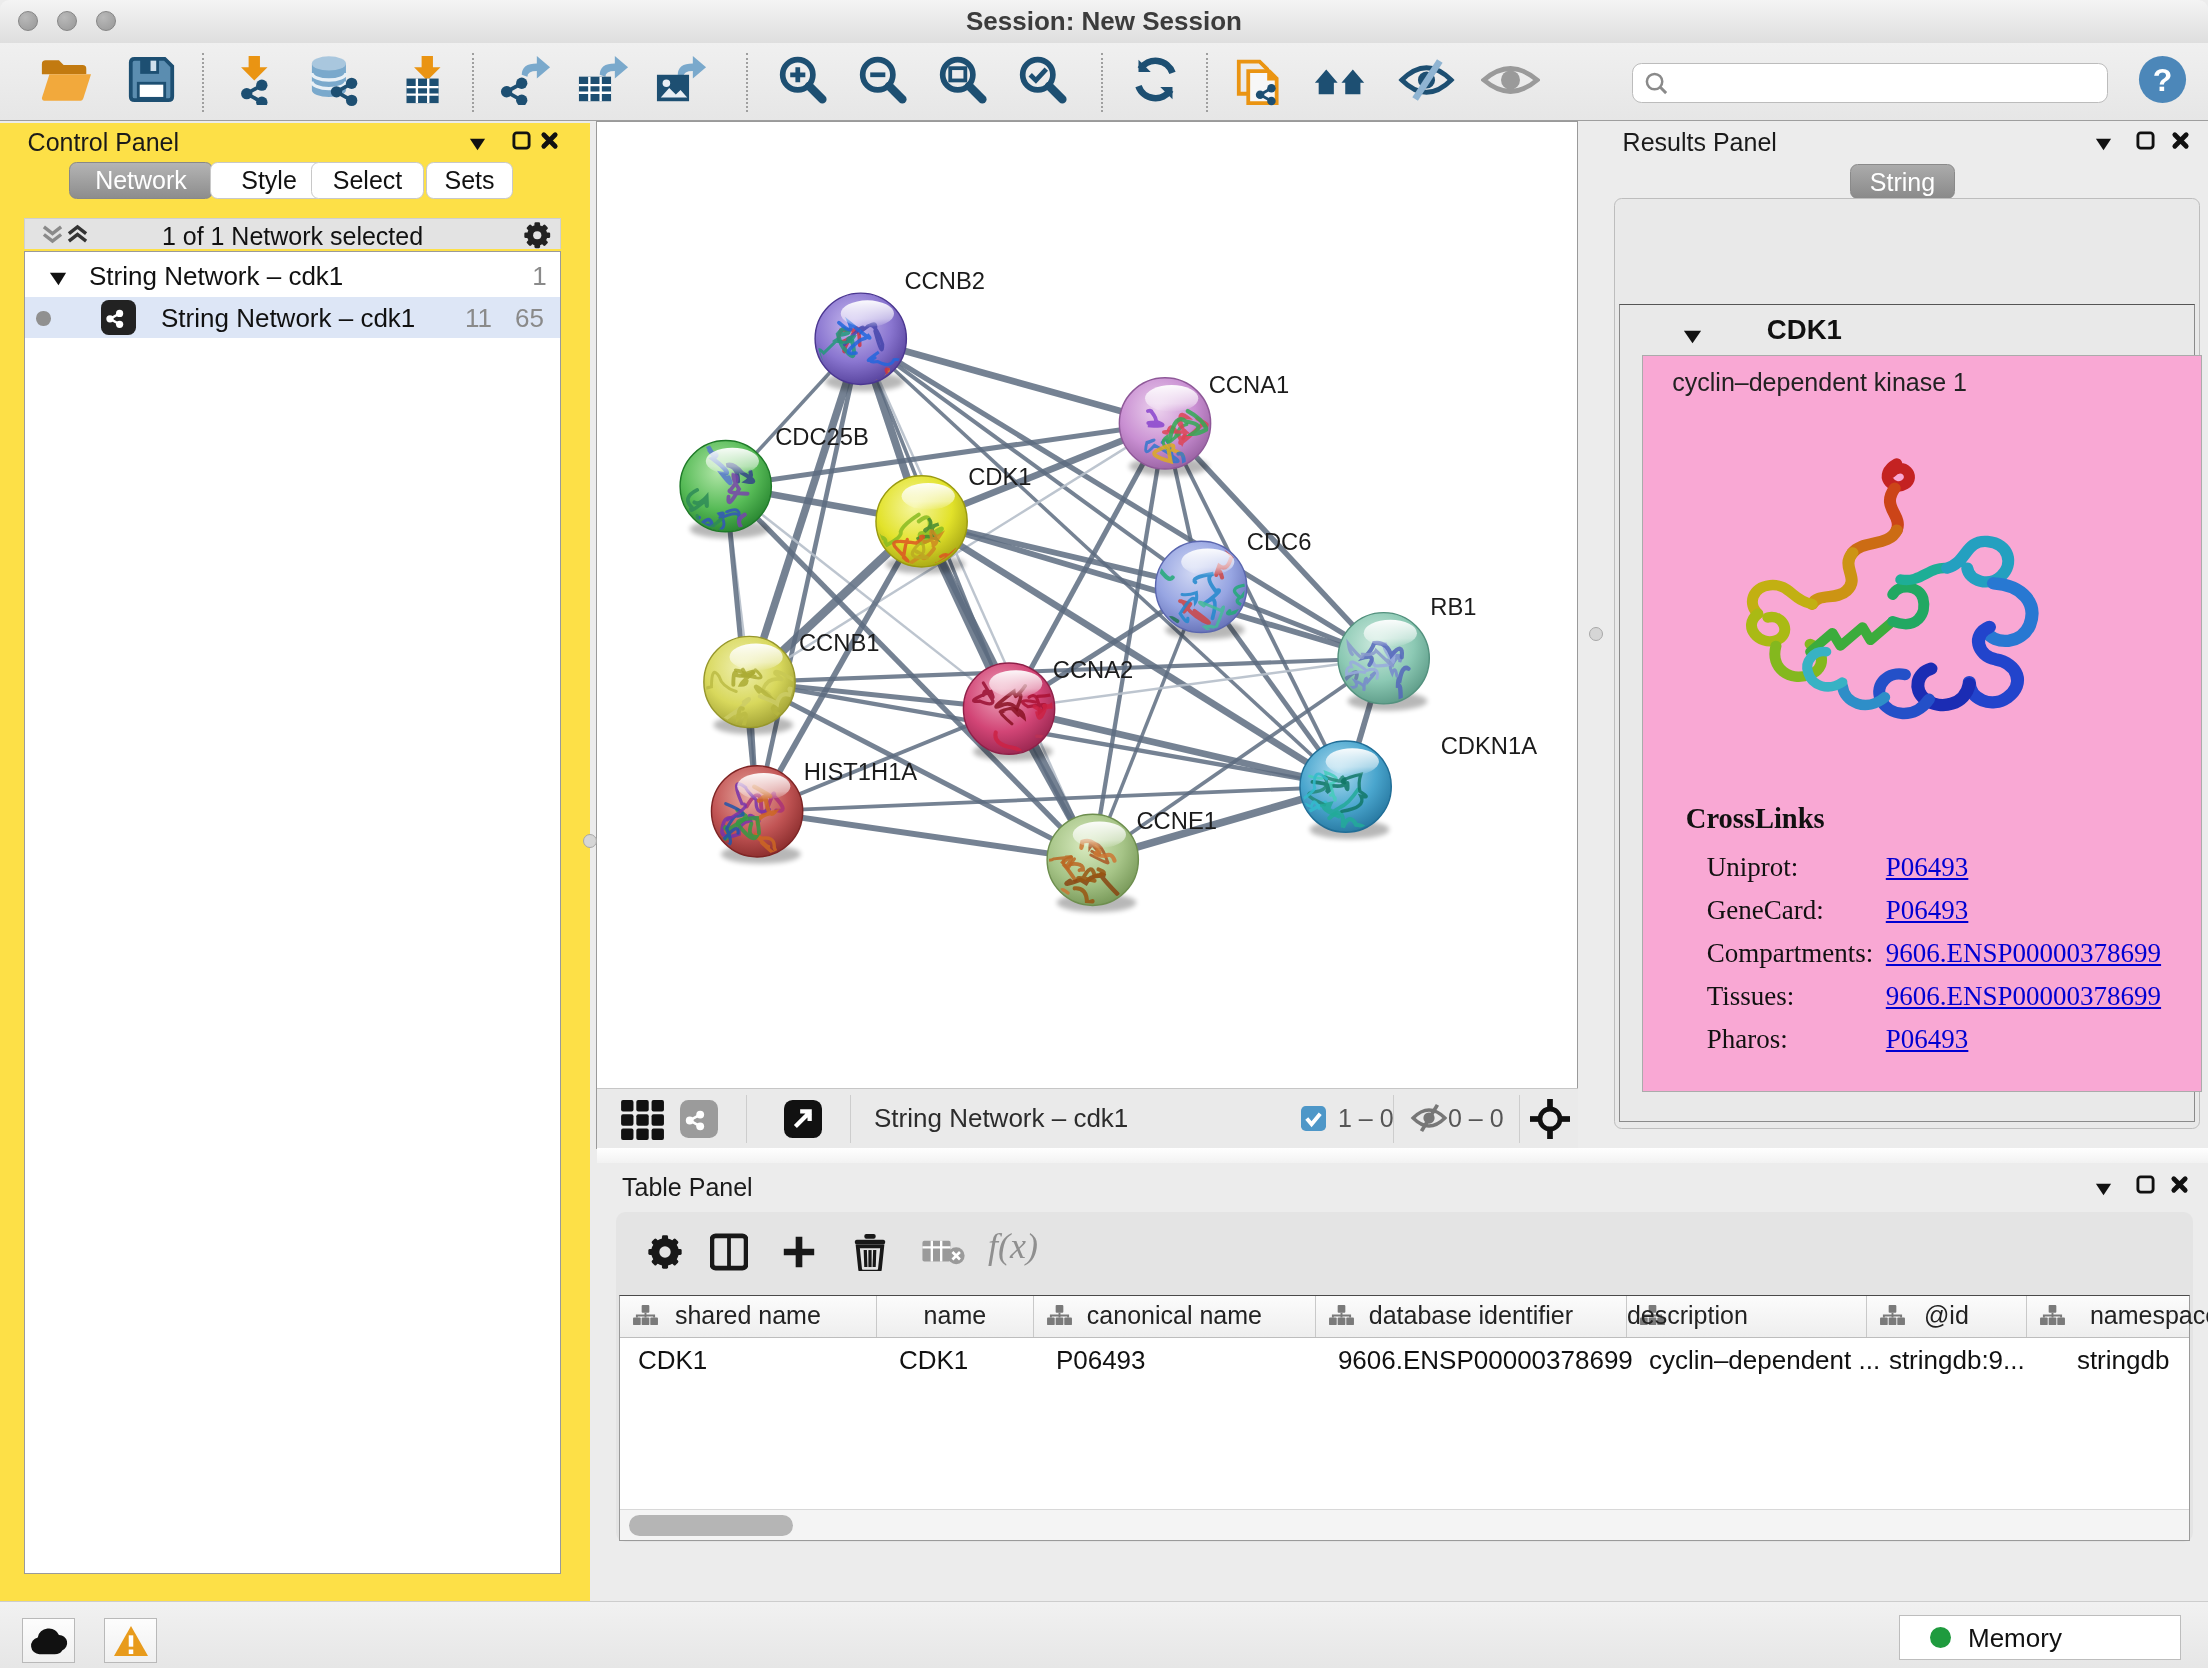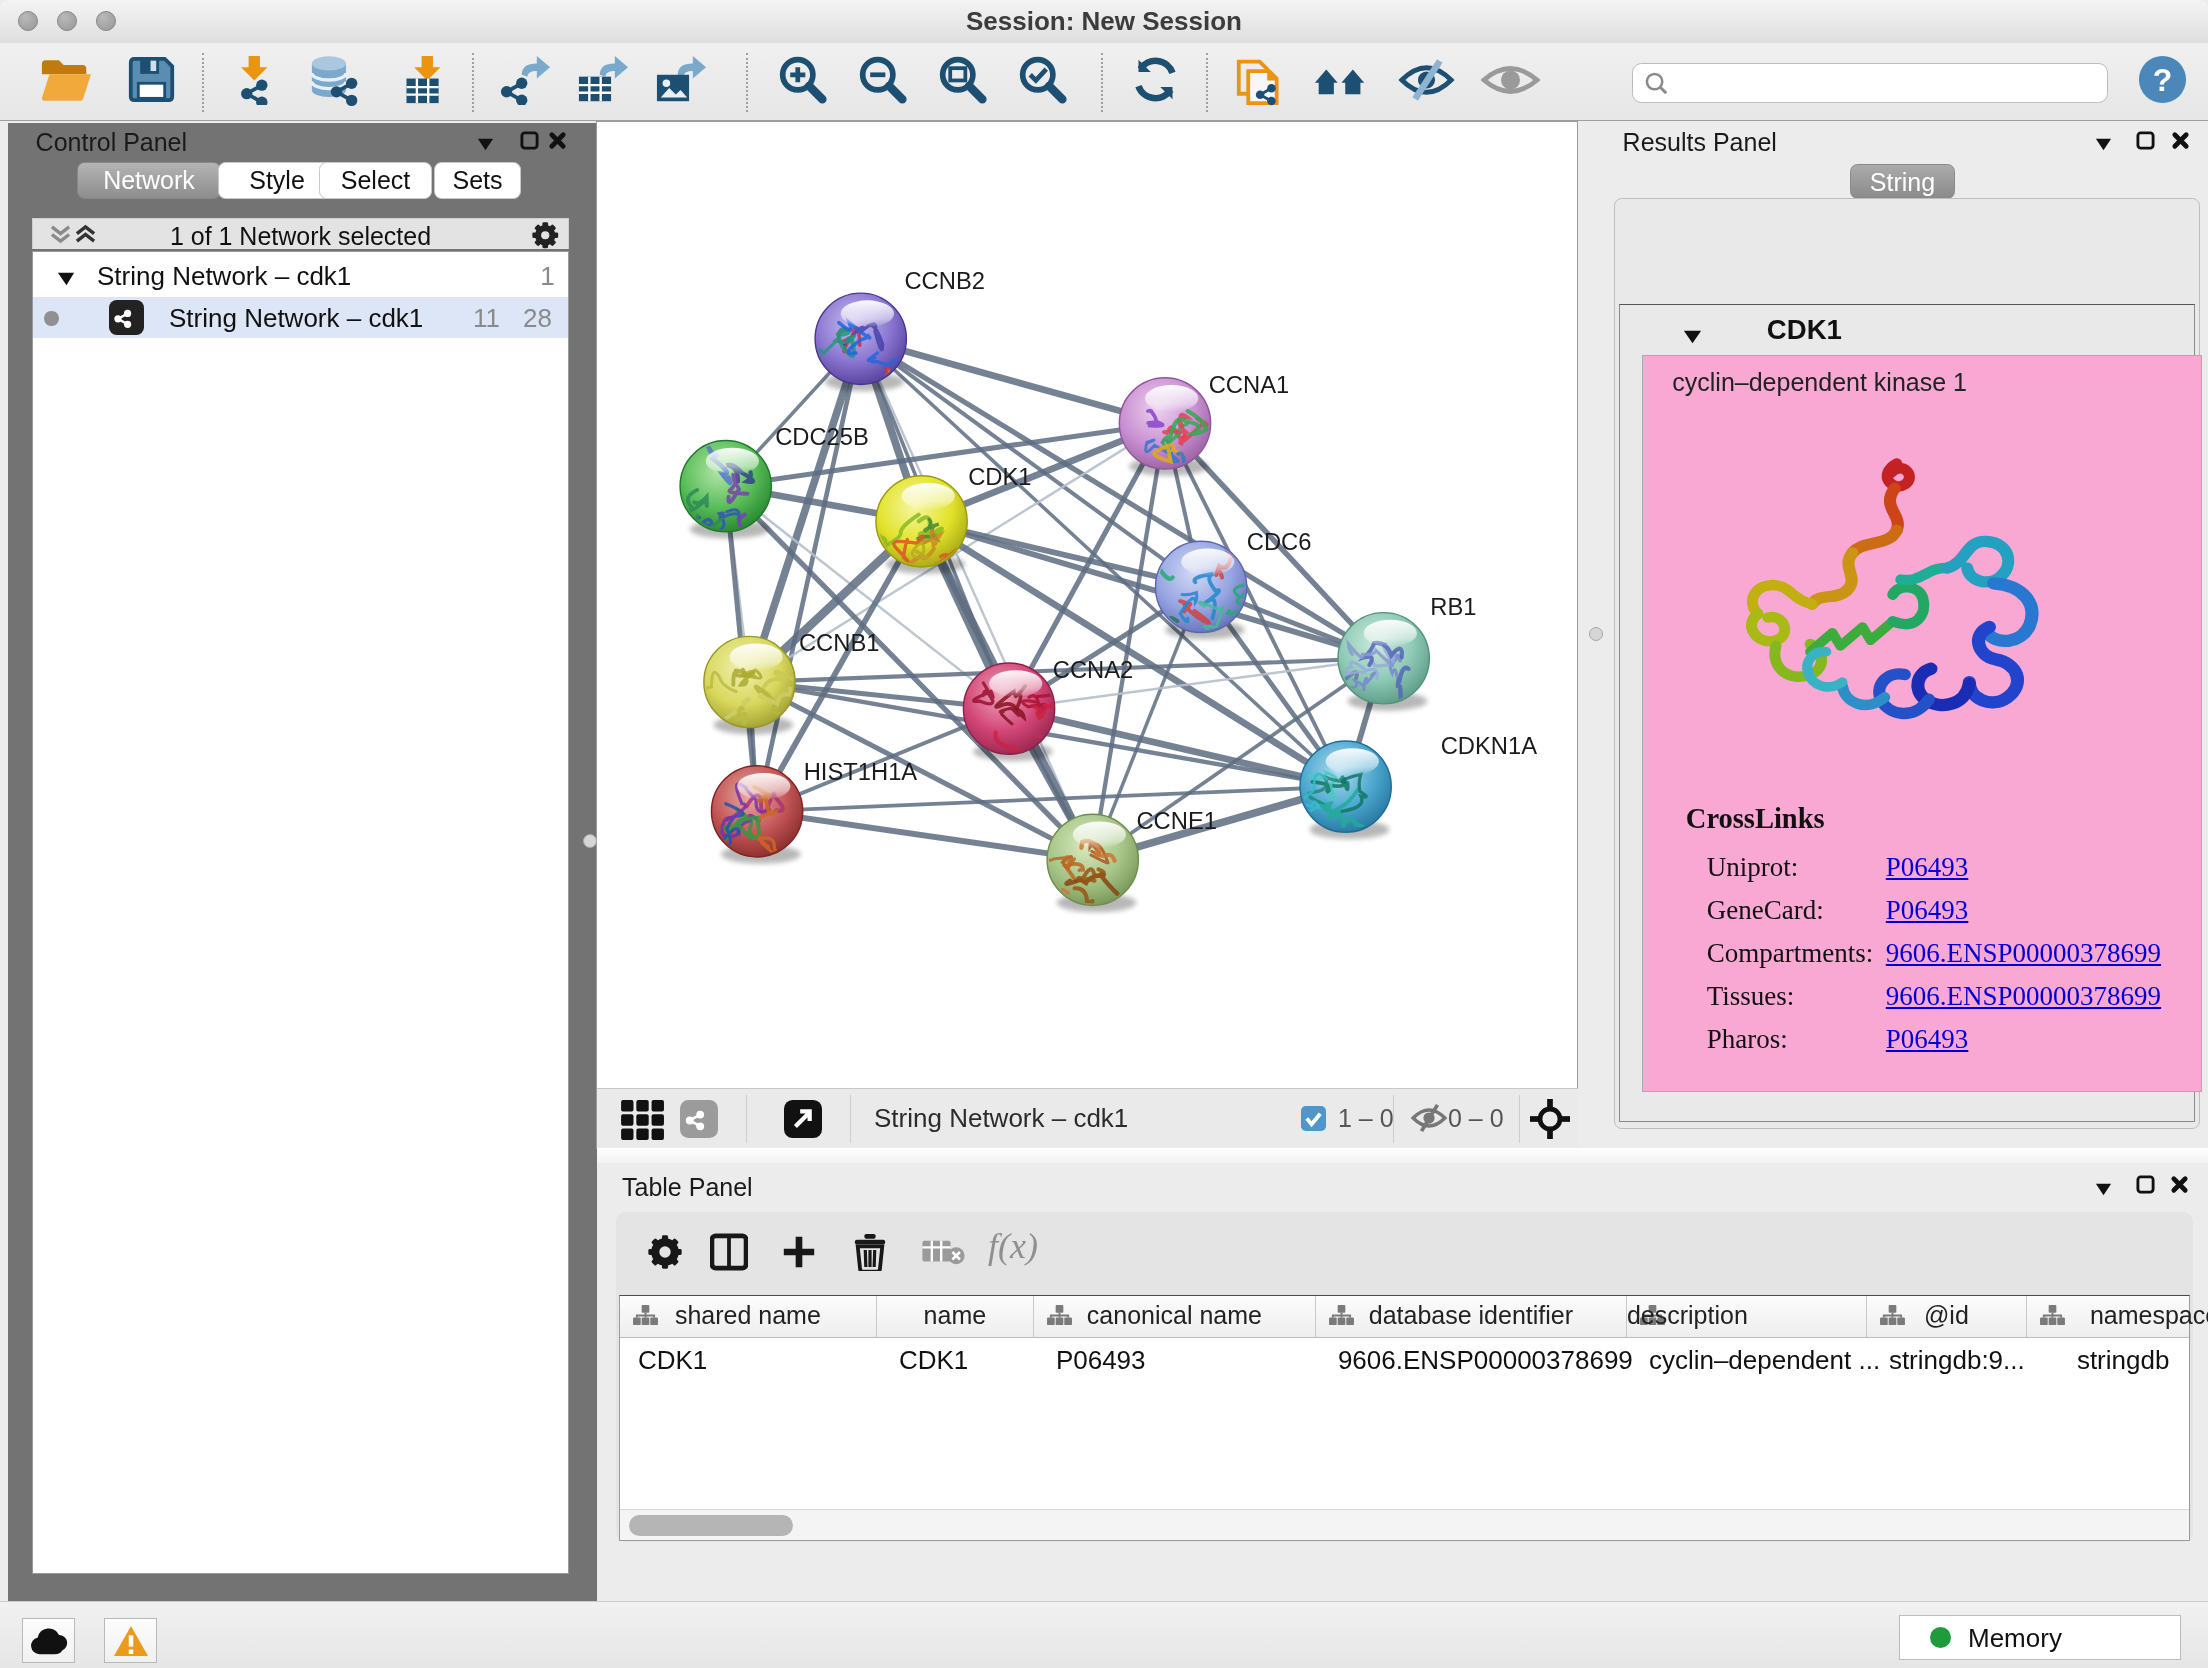--- a/index.html
+++ b/index.html
@@ -160,21 +160,21 @@
         <circle cx="26" cy="26" r="25" fill="#4c87b9"></circle>
 <text x="26" y="38" font-size="34" font-weight="bold" fill="#ffffff" text-anchor="middle" font-family="Liberation Sans, sans-serif">?</text>
       </svg></div>
 <div class="abs" style="left:1632px;top:20px;width:476px;height:40px;background:#ffffff;border:1.9px solid #bcbcbc;border-radius:9.5px">
 <svg width="25" height="25" style="position:absolute;left:11.4px;top:6.7px" viewBox="0 0 26 26">
         <circle cx="11" cy="11" r="8" fill="none" stroke="#8a8a8a" stroke-width="2.6"></circle>
         <line x1="17" y1="17" x2="23" y2="23" stroke="#8a8a8a" stroke-width="3"></line>
       </svg>
 </div>
 </div>
-<div class="abs" style="left:8px;top:123px;width:590px;height:1478px;background:#737373">
+<div class="abs" style="left:0;top:123px;width:590px;height:1478px;background:#fde047">
 <div class="panel-title abs" style="left:27.6px;top:4.8px">Control Panel</div>
 <div class="abs" style="left:468px;top:11.4px"><svg width="19" height="19" viewBox="0 0 20 20" xmlns="http://www.w3.org/2000/svg">
         <path d="M2 5 h16 l-8 12 z" fill="#111"></path>
       </svg></div>
 <div class="abs" style="left:512px;top:7.6px"><svg width="19" height="19" viewBox="0 0 20 20" xmlns="http://www.w3.org/2000/svg">
         <rect x="2" y="2" width="16" height="16" rx="3" fill="none" stroke="#111" stroke-width="3"></rect>
       </svg></div>
 <div class="abs" style="left:540px;top:7.6px"><svg width="19" height="19" viewBox="0 0 20 20" xmlns="http://www.w3.org/2000/svg">
         <path d="M4 4 L16 16 M16 4 L4 16" stroke="#111" stroke-width="5" stroke-linecap="round"></path>
       </svg></div>
@@ -227,21 +227,21 @@
             <rect x="0" y="0" width="36" height="36" rx="8" fill="#222"></rect>
             <g transform="translate(5.5,7) scale(0.62)" fill="#fff">
               <circle cx="22" cy="11" r="6"></circle>
               <circle cx="6" cy="20" r="6"></circle>
               <circle cx="22" cy="29" r="6"></circle>
               <path d="M6 20 L22 11 M6 20 L22 29" stroke="#fff" stroke-width="4" fill="none"></path>
             </g>
           </svg></div>
   <span class="abs" style="left:136px;top:5.7px;font-size:26px;color:#111">String Network – cdk1</span>
   <span class="abs" style="left:440px;top:5.7px;font-size:26px;color:#8a8a8a">11</span>
-  <span class="abs" style="left:490px;top:5.7px;font-size:26px;color:#8a8a8a">28</span>
+  <span class="abs" style="left:490px;top:5.7px;font-size:26px;color:#8a8a8a">65</span>
 </div>
 </div>
 </div>
 <div class="abs" style="left:596px;top:121px;width:982px;height:1028px;border:1px solid #9a9a9a;background:#ffffff">
 <div class="abs" style="left:0;top:0;width:981px;height:966px;overflow:hidden"><svg width="981" height="966" viewBox="0 0 1031 1016" xmlns="http://www.w3.org/2000/svg">
         <line x1="277" y1="228" x2="597" y2="317" stroke="#5d6c80" stroke-width="7.0" stroke-opacity="0.85"></line>
 <line x1="277" y1="228" x2="135" y2="383" stroke="#5d6c80" stroke-width="3.7" stroke-opacity="0.85"></line>
 <line x1="277" y1="228" x2="341" y2="420" stroke="#5d6c80" stroke-width="8.0" stroke-opacity="0.85"></line>
 <line x1="277" y1="228" x2="635" y2="489" stroke="#5d6c80" stroke-width="4.2" stroke-opacity="0.85"></line>
 <line x1="277" y1="228" x2="827" y2="564" stroke="#5d6c80" stroke-width="5.4" stroke-opacity="0.85"></line>

